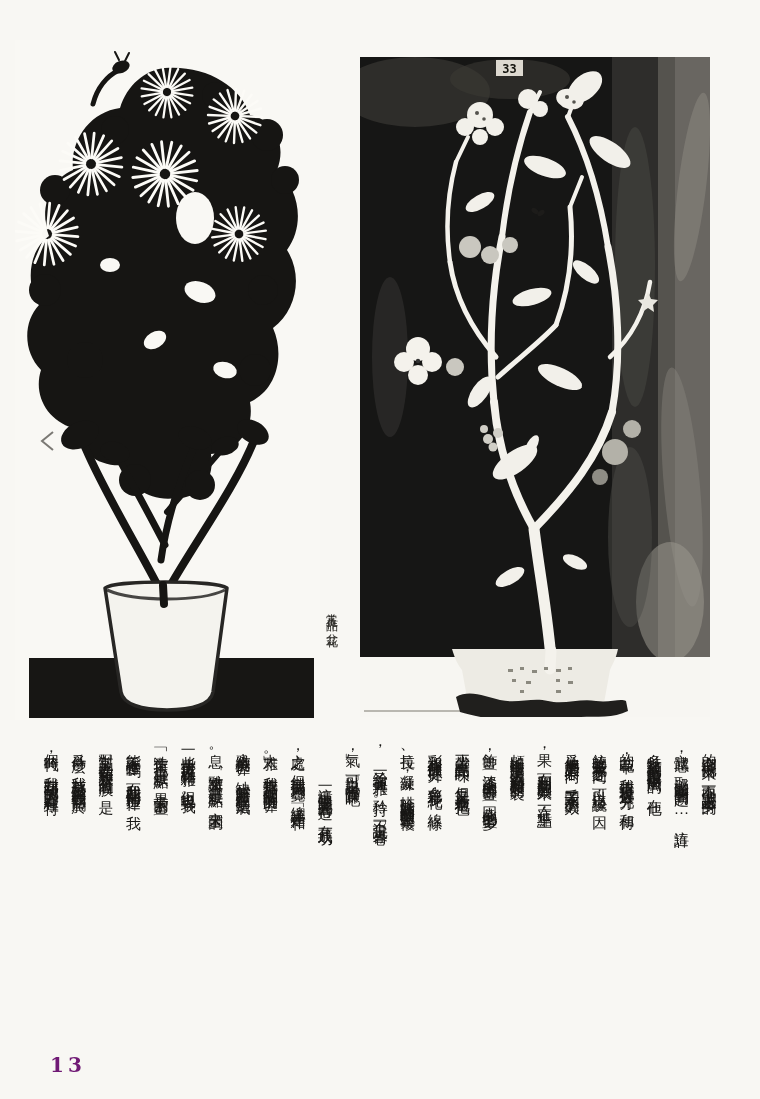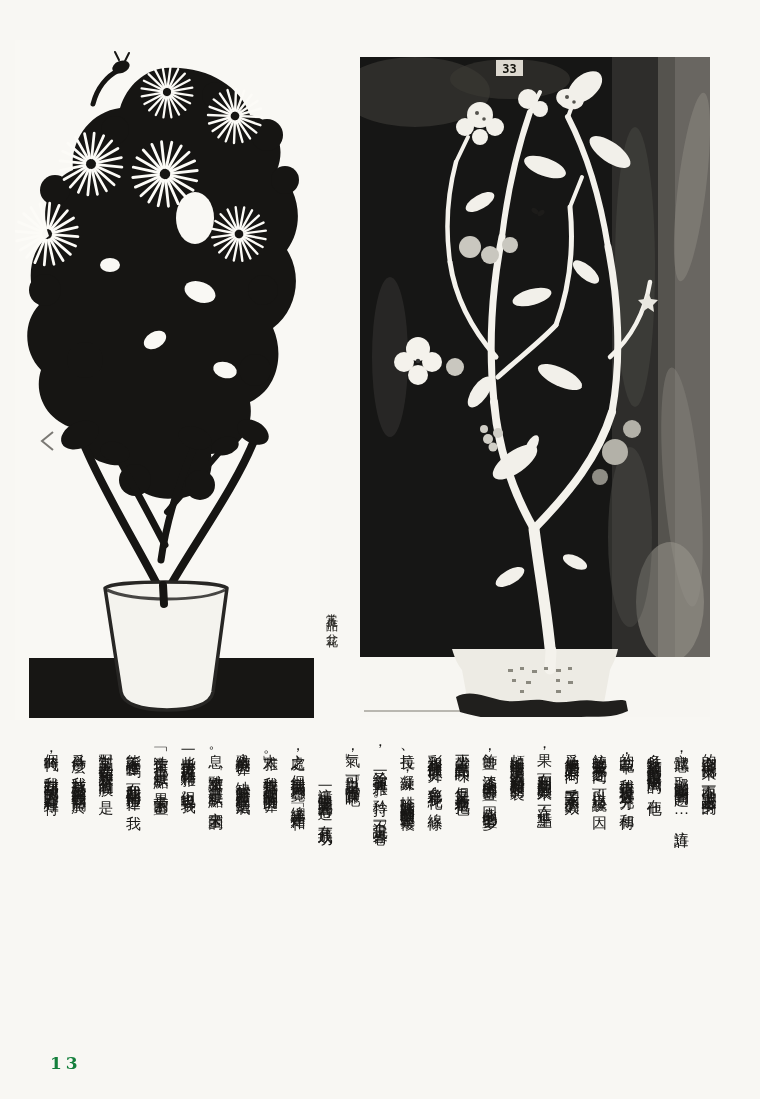--- a/index.html
+++ b/index.html
@@ -20,21 +20,21 @@
   .article{
     position:absolute;left:28px;top:742px;width:694px;height:300px;
     writing-mode:vertical-rl;text-orientation:upright;
     font-size:15px;line-height:27.4px;letter-spacing:2px;color:#171614;
   }
   .col{margin:0;}
   .col.indent{text-indent:34px;}
   .folio{
     position:absolute;left:50px;top:1053px;
     font-family:"DejaVu Serif","Liberation Serif",serif;
-    font-weight:bold;font-size:17px;letter-spacing:4px;color:#15803d;
+    font-weight:bold;font-size:20px;letter-spacing:4px;color:#701a75;
   }
 </style>
 </head>
 <body>
 
 <div class="page">
 
   <div class="fig" style="left:15px;top:40px;width:305px;height:680px;">
     <svg width="305" height="680" viewBox="0 0 305 680" xmlns="http://www.w3.org/2000/svg">
       <defs>

